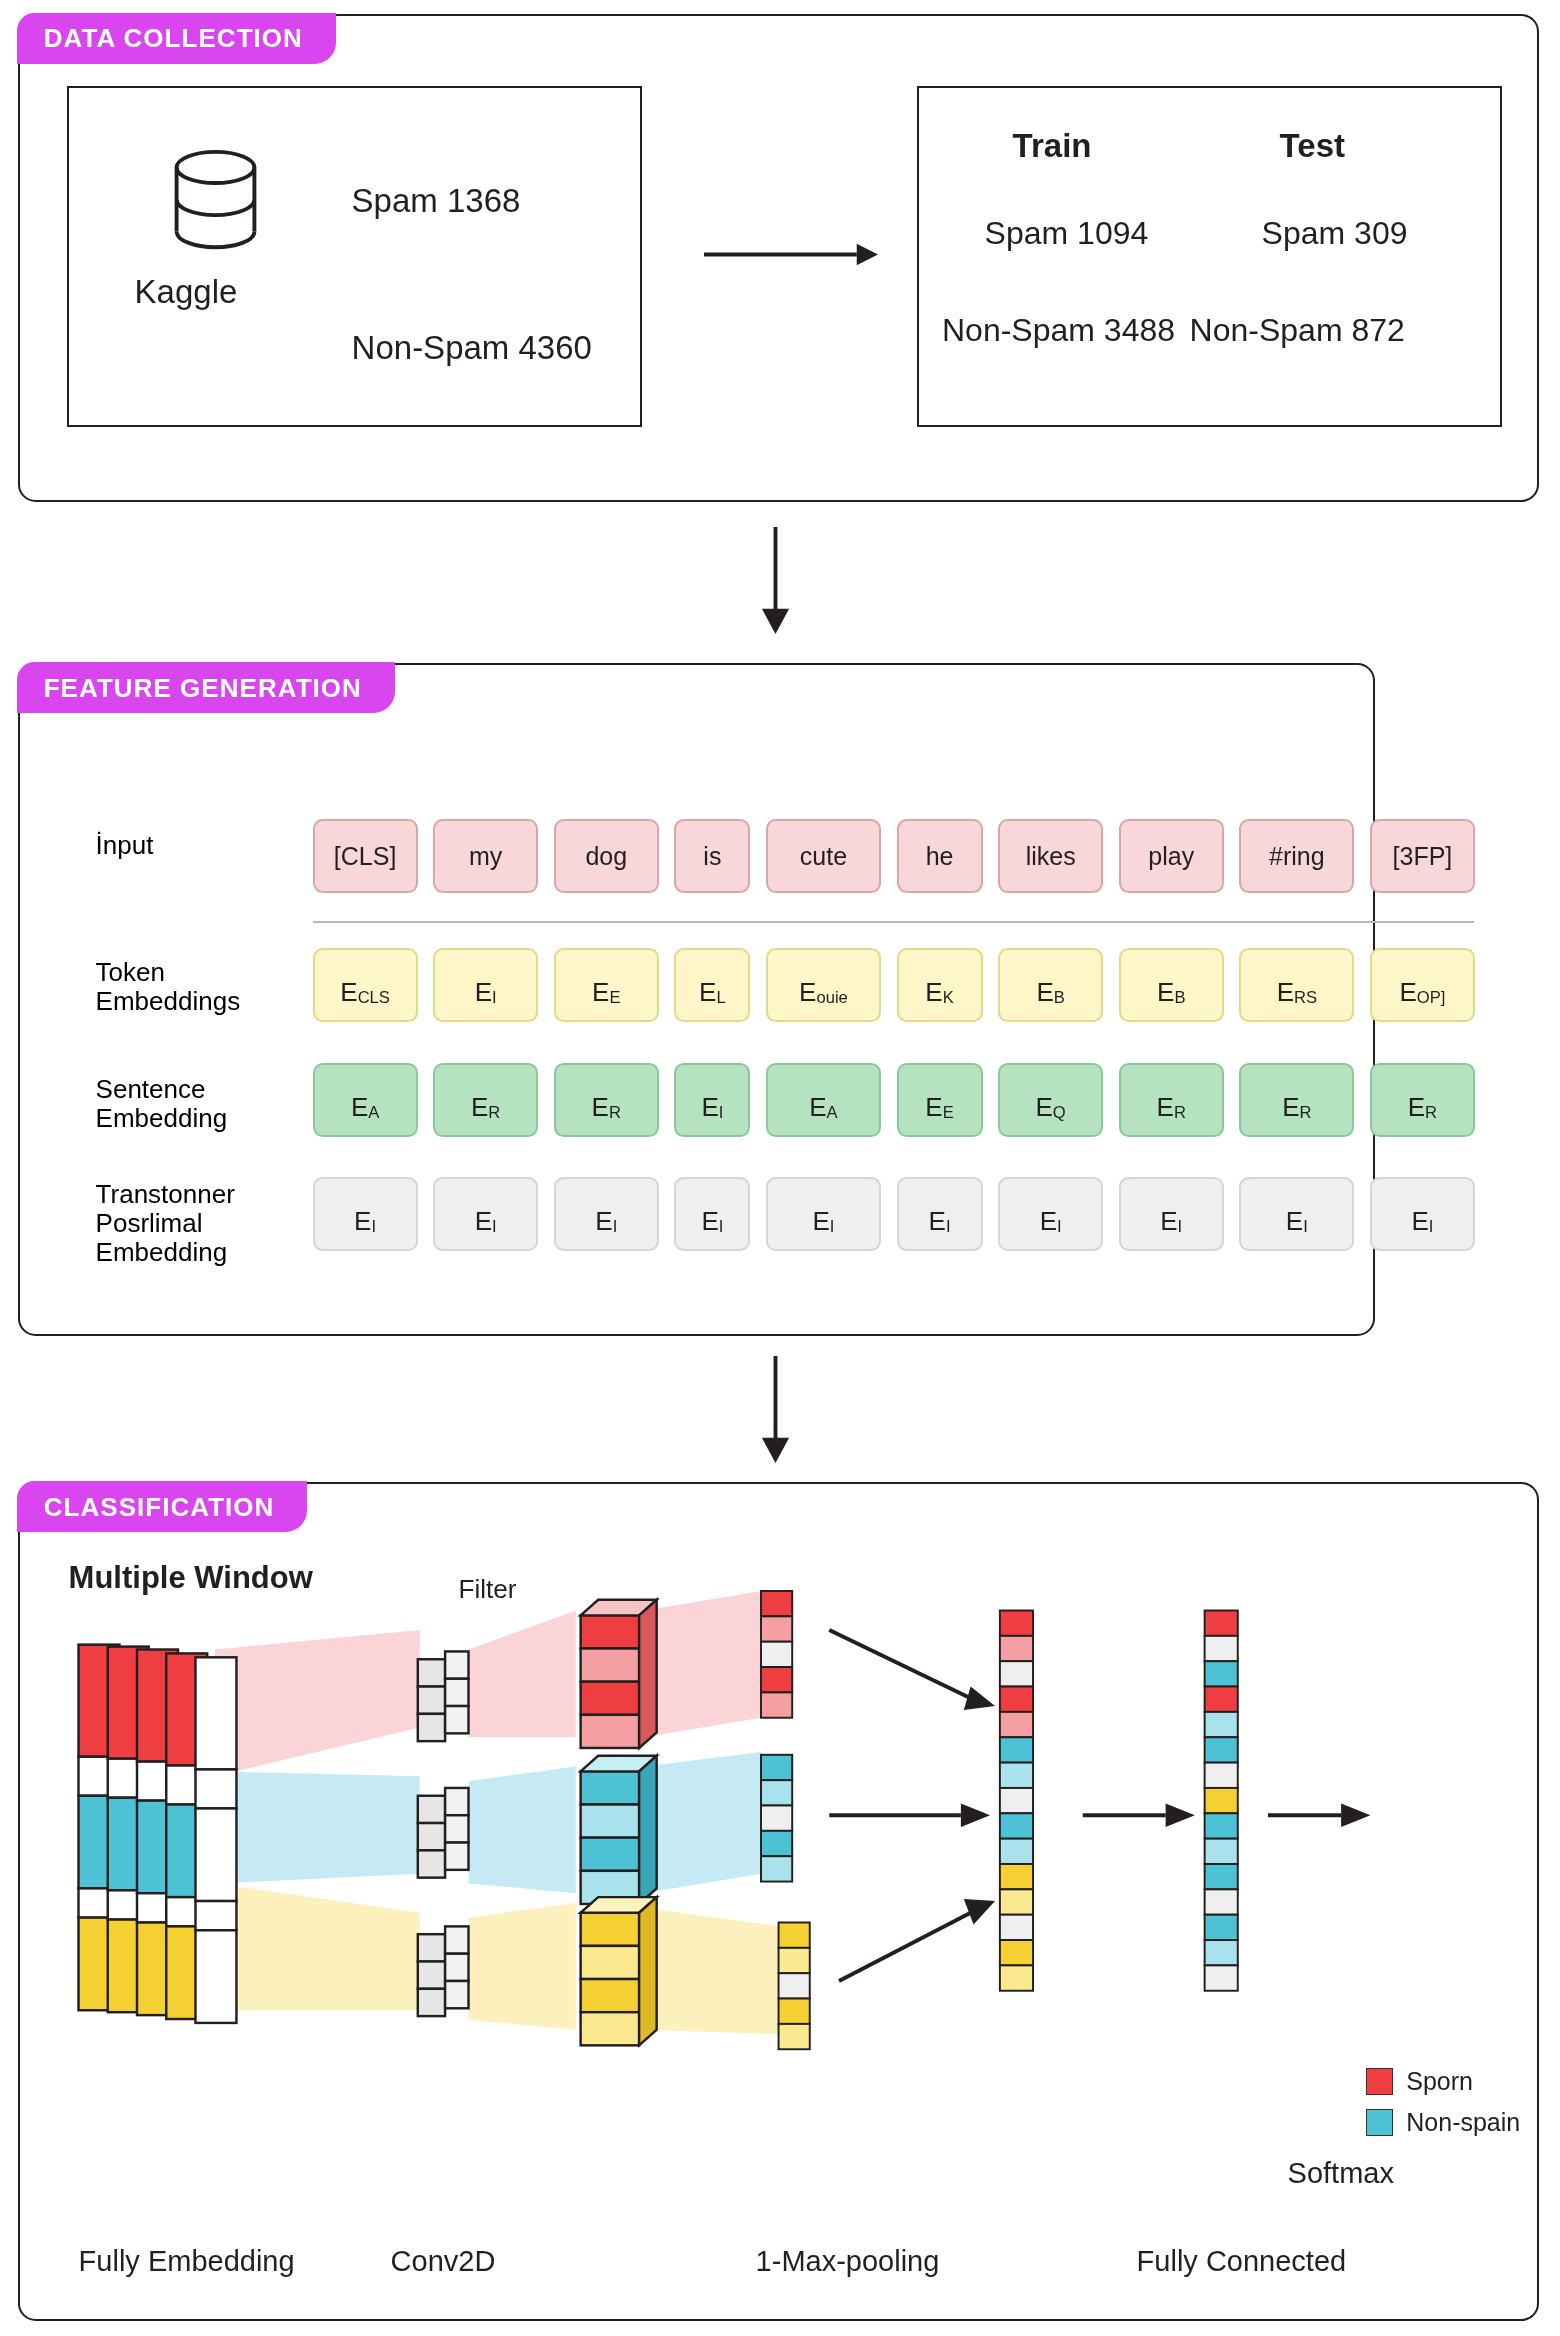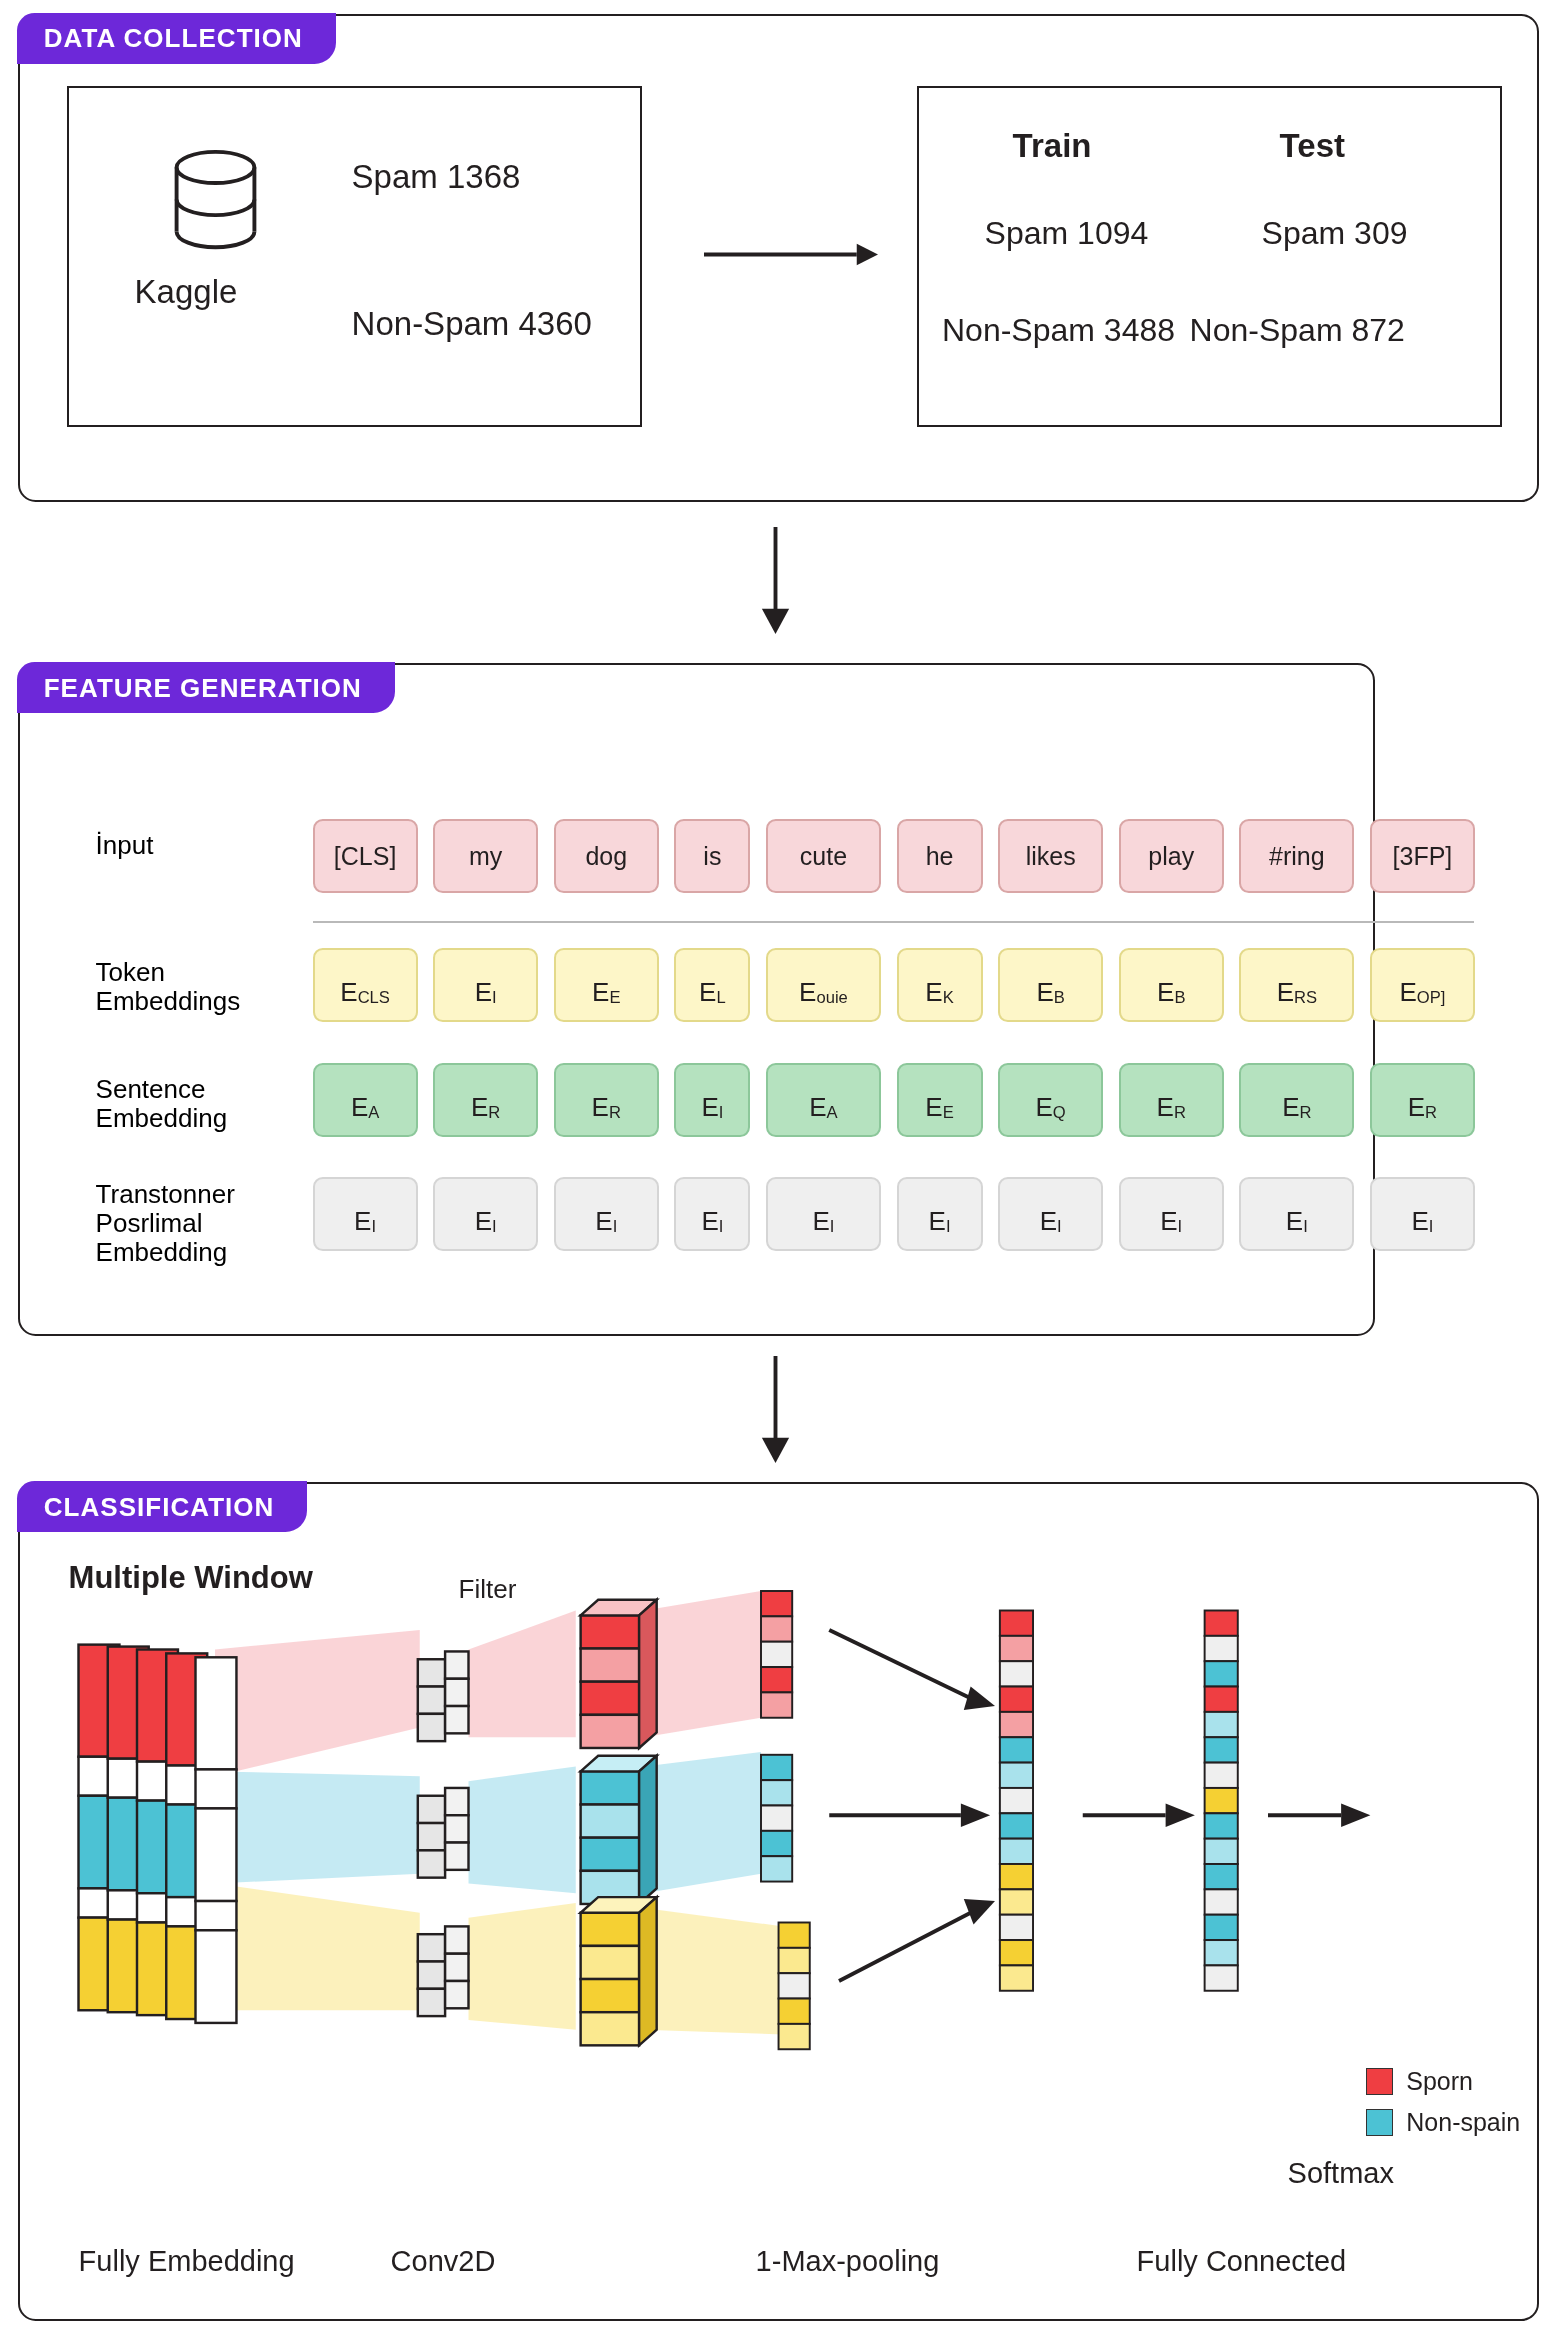--- a/index.html
+++ b/index.html
@@ -23,21 +23,21 @@
   .panel {
     position: absolute;
     border: 2.9px solid #231f20;
     border-radius: 17.6px;
     background: #fff;
   }
   .panel-tab {
     position: absolute;
     left: -2.9px;
     top: -2.9px;
-    background: #6d28d9;
+    background: #d946ef;
     color: #fff;
     font-weight: bold;
     letter-spacing: 0.04em;
     padding: 12.7px 33px 12.7px 27px;
     border-top-left-radius: 17.6px;
     border-bottom-right-radius: 21.5px;
     font-size: 26px;
     line-height: 1;
     white-space: nowrap;
   }
@@ -51,21 +51,21 @@
   }
   #ds-box { left: 47px; top: 70px; width: 575px; height: 341px; }
   #split-box { left: 897px; top: 70px; width: 585px; height: 341px; }
 
   .db-icon { position: absolute; left: 88px; top: 60px; width: 117px; height: 107px; }
   .kaggle-label {
     position: absolute; left: 66px; top: 185px; width: 166px;
     text-align: left; font-size: 33px;
   }
   .ds-count {
-    position: absolute; font-size: 33px; white-space: nowrap;
+    position: absolute; font-size: 33px; white-space: nowrap; margin-top: 24px;
   }
   #spam-count { left: 283px; top: 70px; }
   #nonspam-count { left: 283px; top: 217px; }
 
   .split-head {
     position: absolute; font-size: 33px; font-weight: bold; white-space: nowrap;
   }
   #train-head { left: 94px; top: 39px; }
   #test-head { left: 361px; top: 39px; }
   .split-cell { position: absolute; font-size: 32px; white-space: nowrap; }

